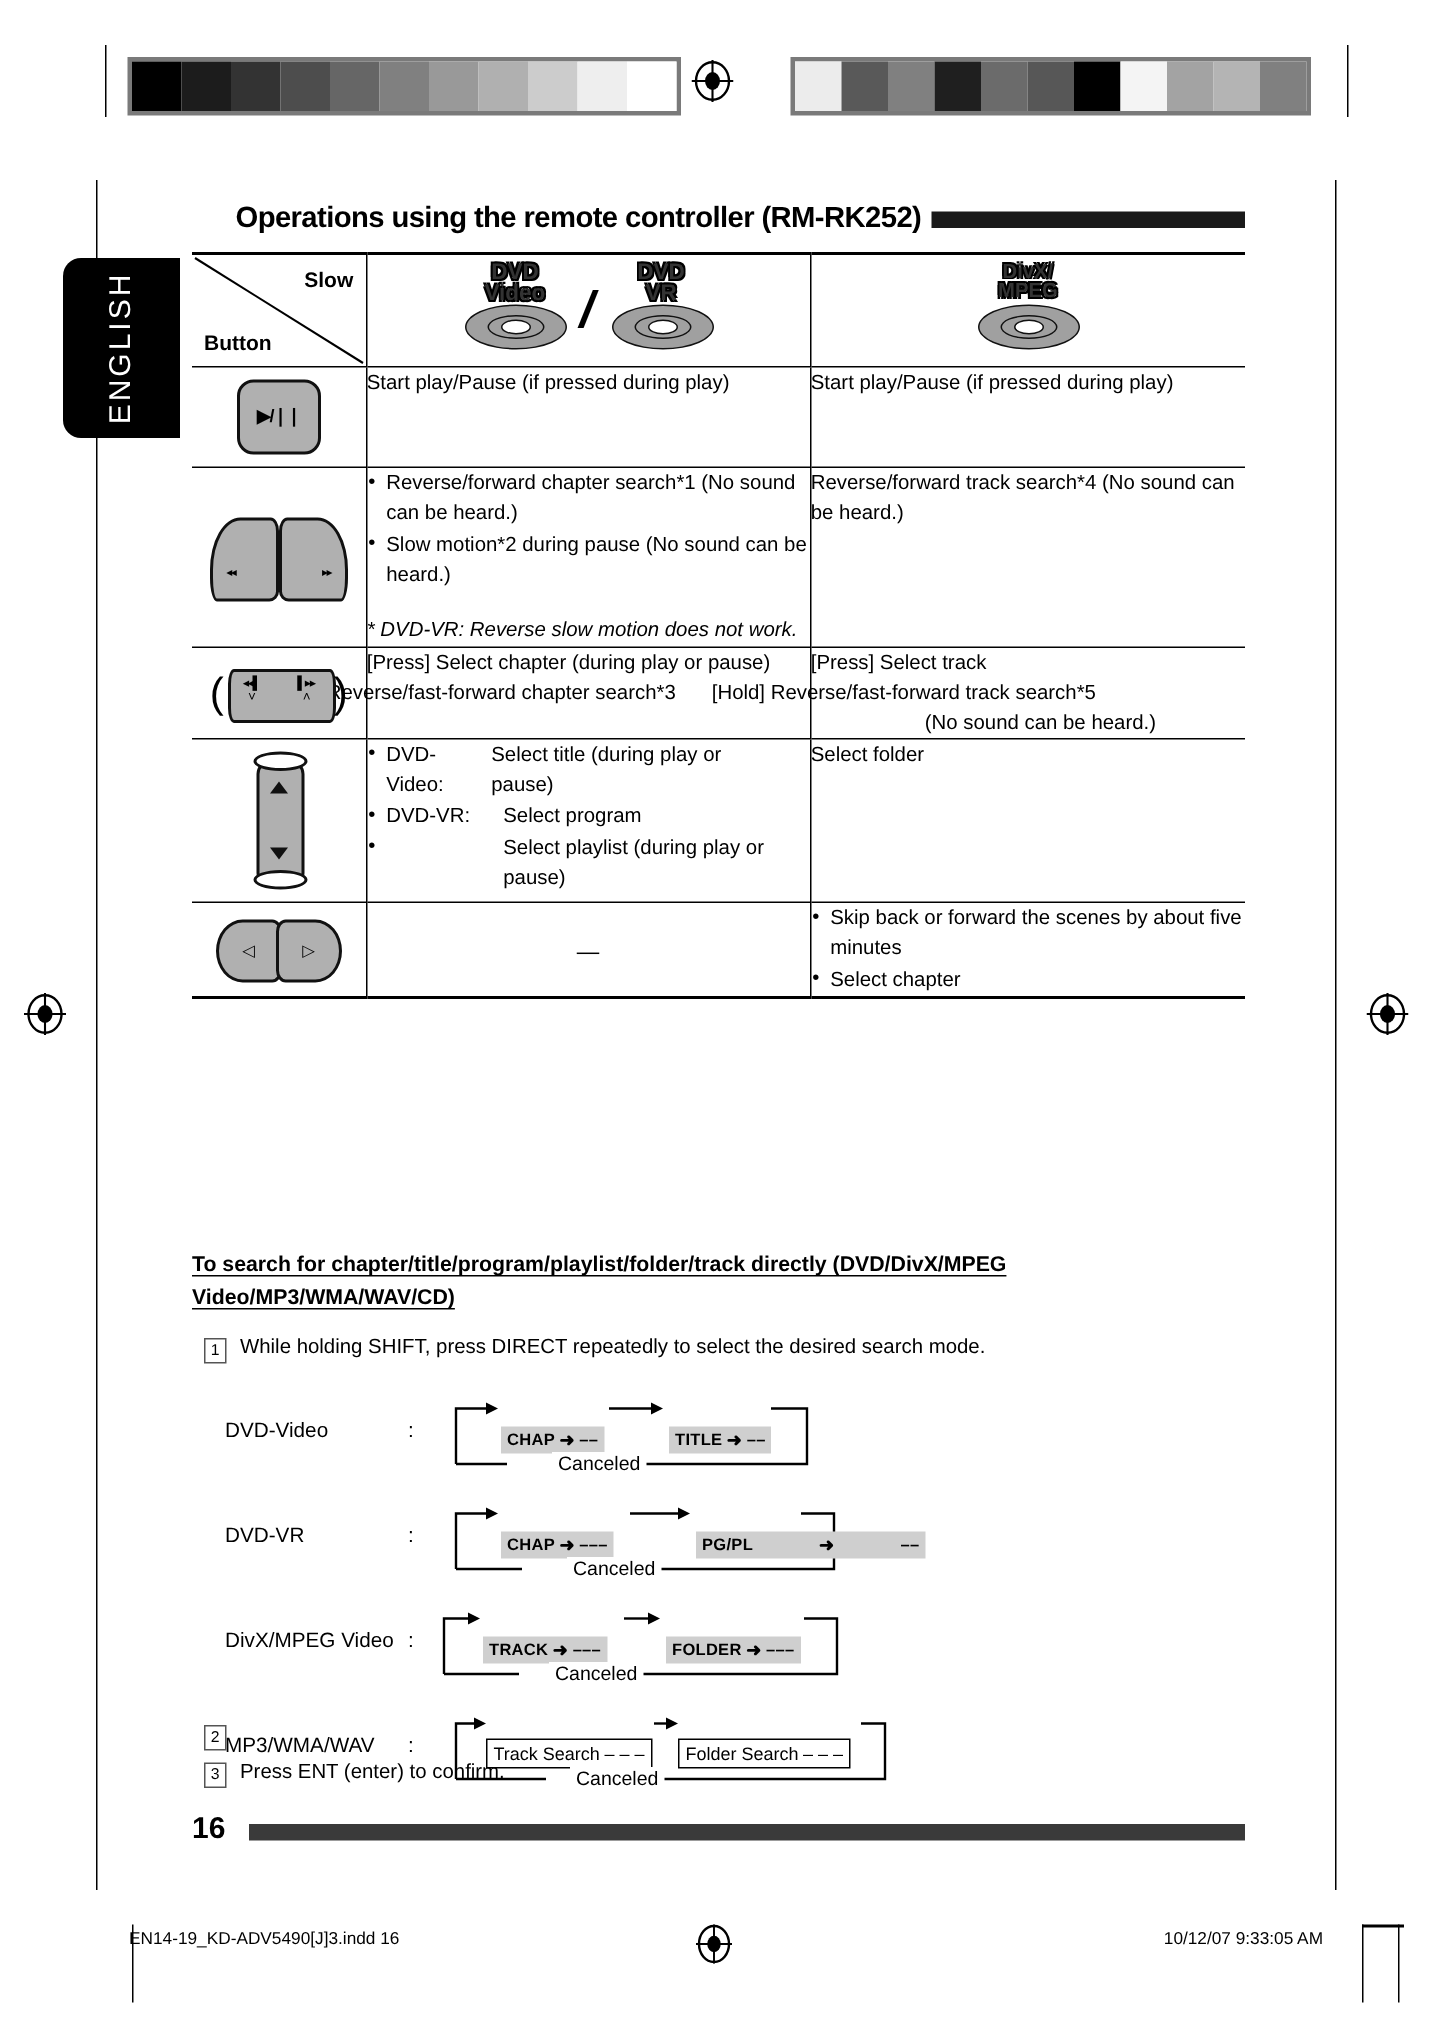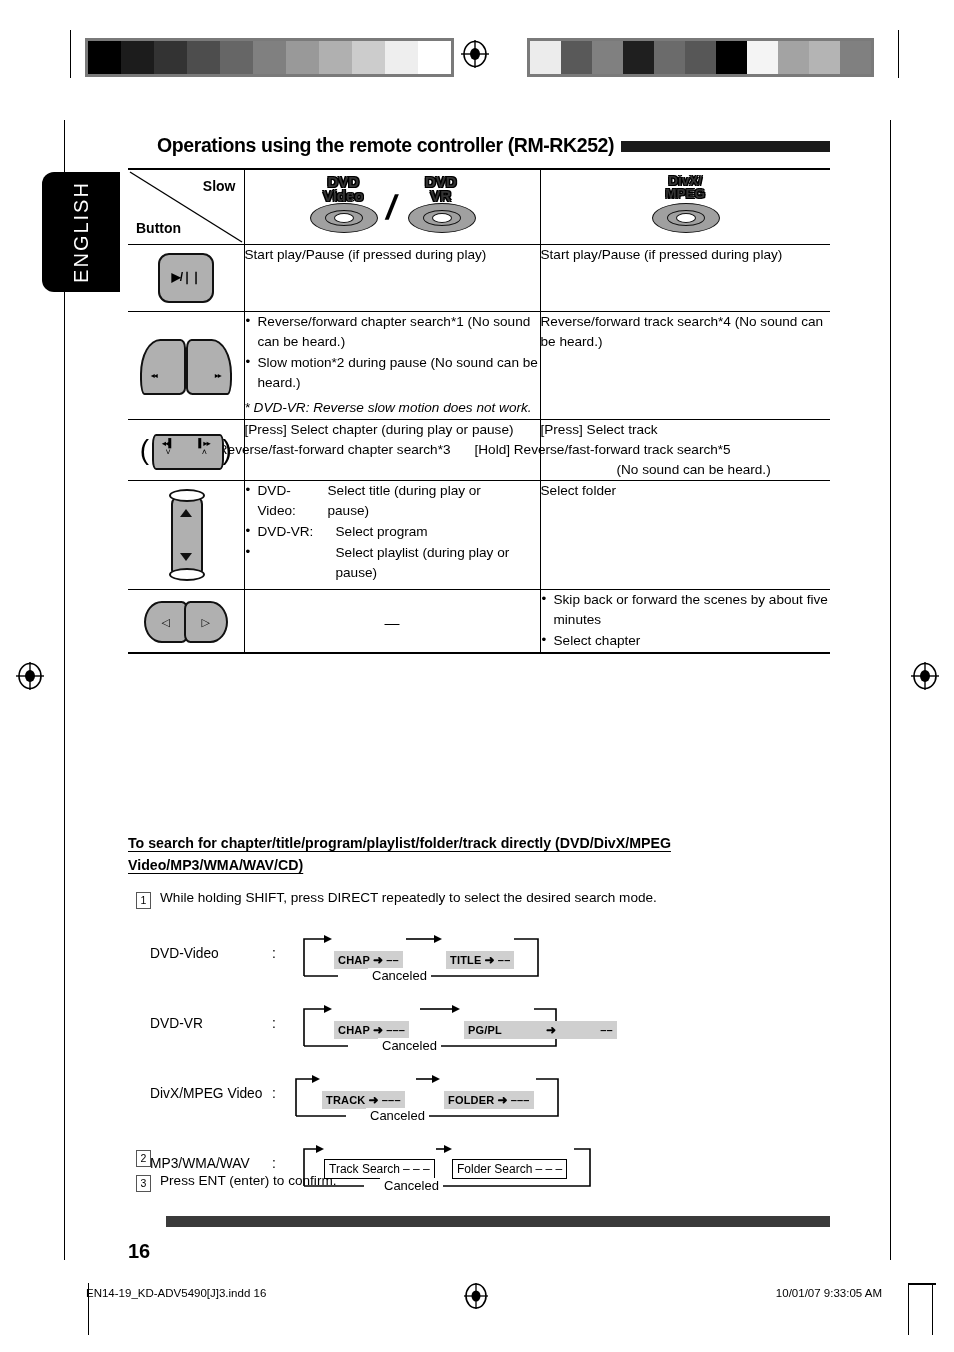--- a/index.html
+++ b/index.html
@@ -130,21 +130,21 @@
   .dlabel{position:absolute;font-size:13.8px;white-space:nowrap;}
   .dcolon{position:absolute;font-size:13.8px;}
   .dg{position:absolute;}
   .dg svg{display:block;overflow:visible;}
   .chip{position:absolute;background:#cfcfcf;font-size:11px;font-weight:bold;letter-spacing:0.2px;
      padding:2px 4px;white-space:nowrap;display:flex;align-items:center;gap:3px;}
   .chip.box{background:#fff;border:1.2px solid #000;font-weight:normal;font-size:12px;letter-spacing:0;}
   .chip .ar{font-size:12px;}
   .canc{position:absolute;font-size:13px;background:#fff;padding:0 4px;}
 
-  .pagenum{position:absolute;left:128px;top:1208px;font-size:20px;font-weight:bold;margin-top:32px;}
+  .pagenum{position:absolute;left:128px;top:1208px;font-size:20px;font-weight:bold;}
   .footrule{position:absolute;left:166px;top:1216px;width:664px;height:11px;background:#3a3a3a;}
 
   .footer{position:absolute;top:1287px;font-size:11.5px;}
   .foot-left{left:86px;}
   .foot-right{right:72px;}
   .foot-reg{position:absolute;left:462px;top:1282px;}
   .sideline{position:absolute;background:#000;width:1.4px;}
 </style>
 </head>
 <body>
@@ -298,21 +298,21 @@
               <div class="w wr"></div>
             <div class="g gl">◂◂</div>
             <div class="g gr">▸▸</div>
           </div>
         </td>
         <td class="rowline vline cell">
           <ul class="bullets">
             <li>Reverse/forward chapter search*1 (No sound can be heard.)</li>
             <li>Slow motion*2 during pause (No sound can be heard.)</li>
           </ul>
-          <div class="note" style="padding-left:13px;text-indent:-13px;margin-top:5px;">* DVD-VR: Reverse slow motion does not work.</div>
+          <div class="note" style="padding-left:13px;text-indent:-13px;margin-top:17px;">* DVD-VR: Reverse slow motion does not work.</div>
         </td>
         <td class="rowline vline cell">
           <div>Reverse/forward track search*4 (No sound can be heard.)</div>
         </td>
       </tr>
 
       <tr>
         <td class="rowline cell c-icon" style="vertical-align:middle;">
           <div class="btn-skip">
             <div class="paren p1">(</div>
@@ -494,15 +494,15 @@
   </div>
   <div class="step" style="left:136px;top:1173px;width:690px;">
     <span class="stepnum">3</span>
     <span>Press ENT (enter) to confirm.</span>
   </div>
 
   <div class="pagenum">16</div>
   <div class="footrule"></div>
 
   <div class="footer foot-left">EN14-19_KD-ADV5490[J]3.indd   16</div>
-  <div class="footer foot-right">10/01/07   9:33:05 AM</div>
+  <div class="footer foot-right">10/12/07   9:33:05 AM</div>
 
 </div>
 
 </body></html>

